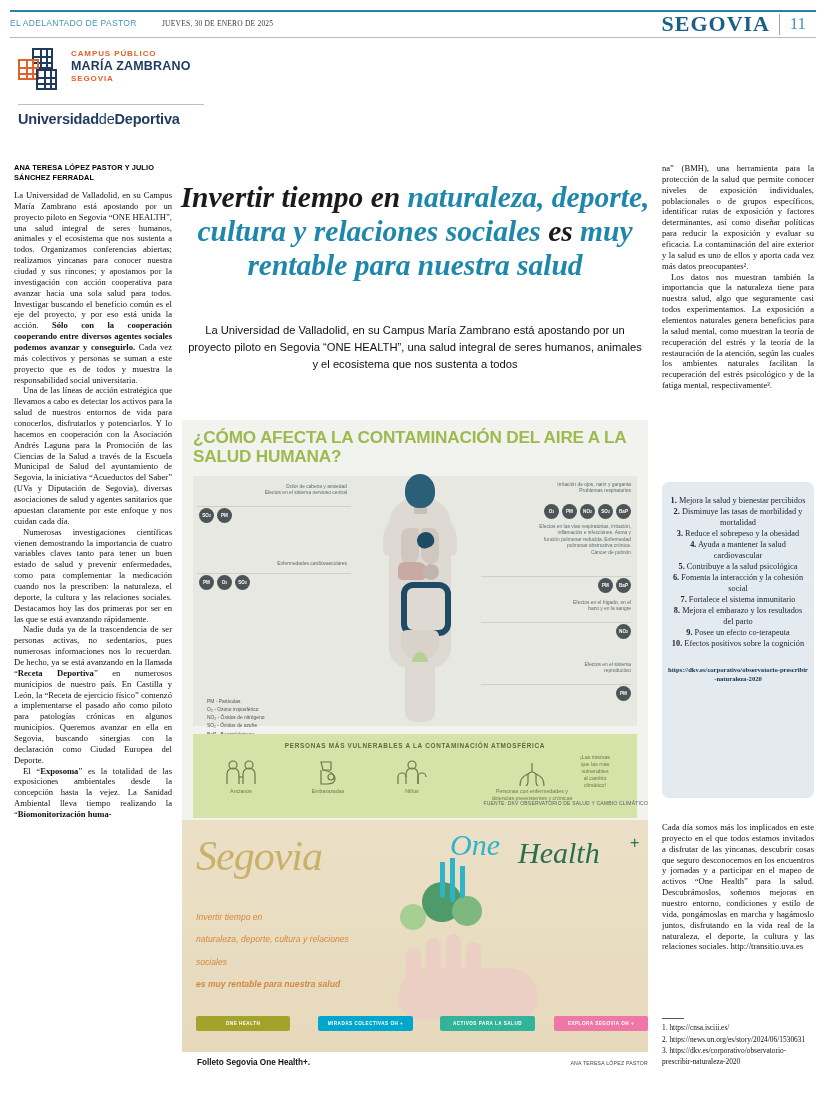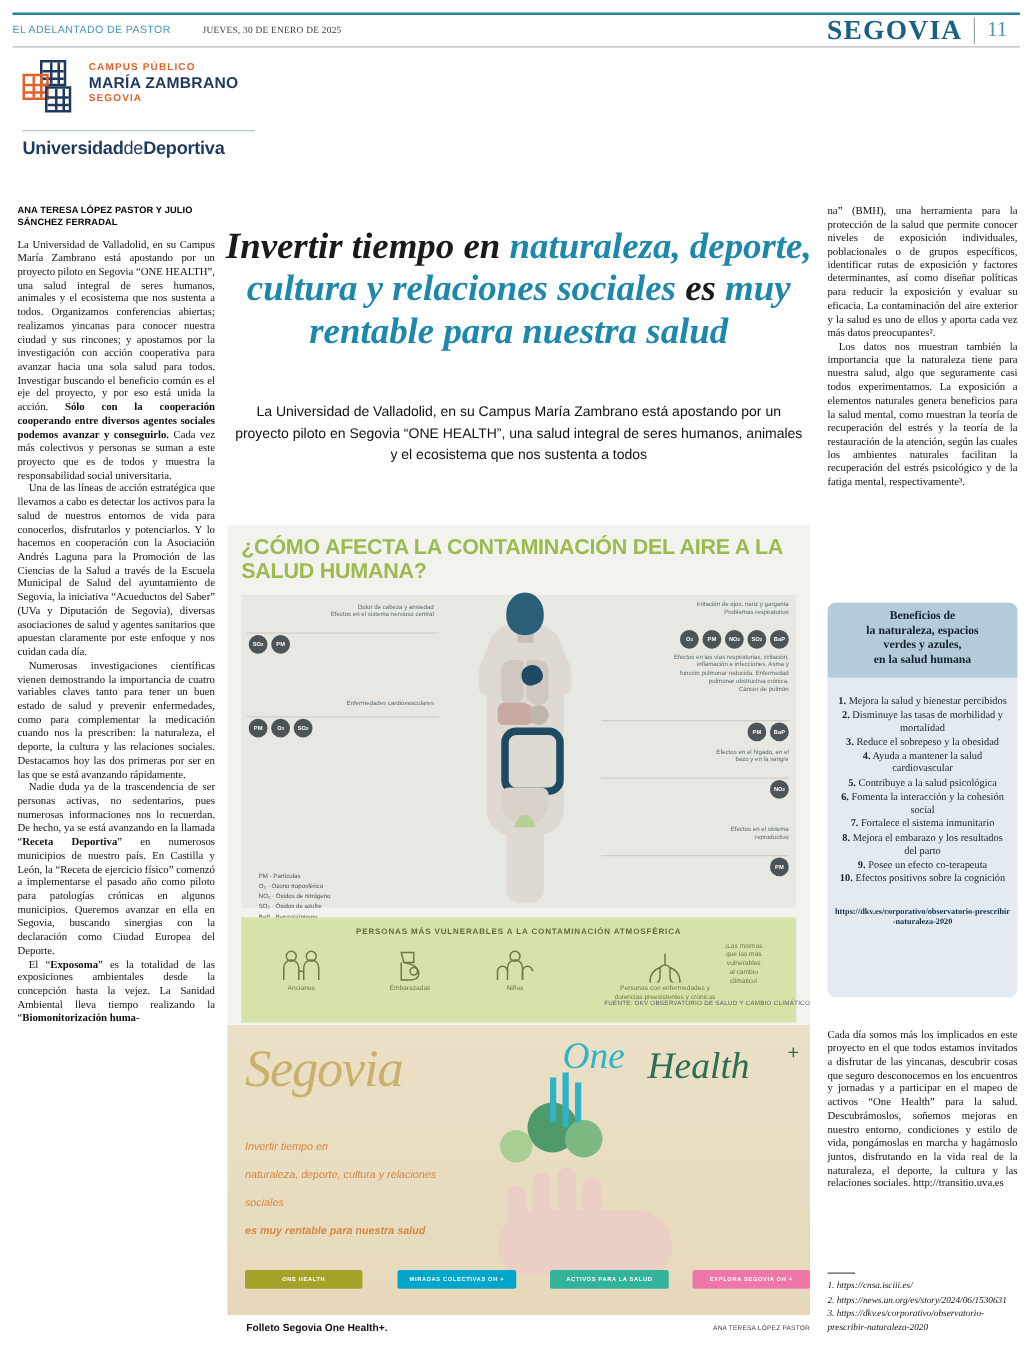--- a/index.html
+++ b/index.html
@@ -99,21 +99,21 @@
   #col1 { left:14px; top:190px; width:158px; height:880px; }
   #col3 { left:662px; top:163px; width:152px; height:300px; }
   #col3b { left:662px; top:822px; width:152px; height:200px; }
 
   .footnotes {
     position:absolute; left:662px; top:1018px; width:152px;
     font-family:"Liberation Serif", serif;
     font-size:7.4px; line-height:1.42; color:#111;
   }
   .footnotes .fn-rule { width:22px; height:1px; background:#555; margin:0 0 4px 0; }
-  .footnotes div.fn { margin-bottom:1px;font-style:italic; }
+  .footnotes div.fn { margin-bottom:1px; }
 
   
   .info {
     position:absolute; left:182px; top:388px; width:466px; height:410px;
     background:#f2f2ee;
     margin-top:32px;
   }
   .info-title {
     position:absolute; left:11px; top:8px; width:440px;
     font-family:"Liberation Sans", sans-serif;
@@ -470,21 +470,20 @@
         <div class="vi" id="vi4" style="left:360px; top:-6px; width:64px;">
           <span>¡Las mismas<br>que las más<br>vulnerables<br>al cambio<br>climático!</span>
         </div>
       </div>
     </div>
   </div>
 
   <div class="source">FUENTE: DKV OBSERVATORIO DE SALUD Y CAMBIO CLIMÁTICO</div>
 
   <div class="benefits">
-    <div class="ben-head" id="benHead">Beneficios de<br>la naturaleza, espacios<br>verdes y azules,<br>en la salud humana</div>
     <ul class="ben-list" id="benList">
         <li><span class="n">1.</span> Mejora la salud y bienestar percibidos</li>
         <li><span class="n">2.</span> Disminuye las tasas de morbilidad y mortalidad</li>
         <li><span class="n">3.</span> Reduce el sobrepeso y la obesidad</li>
         <li><span class="n">4.</span> Ayuda a mantener la salud cardiovascular</li>
         <li><span class="n">5.</span> Contribuye a la salud psicológica</li>
         <li><span class="n">6.</span> Fomenta la interacción y la cohesión social</li>
         <li><span class="n">7.</span> Fortalece el sistema inmunitario</li>
         <li><span class="n">8.</span> Mejora el embarazo y los resultados del parto</li>
         <li><span class="n">9.</span> Posee un efecto co-terapeuta</li>

